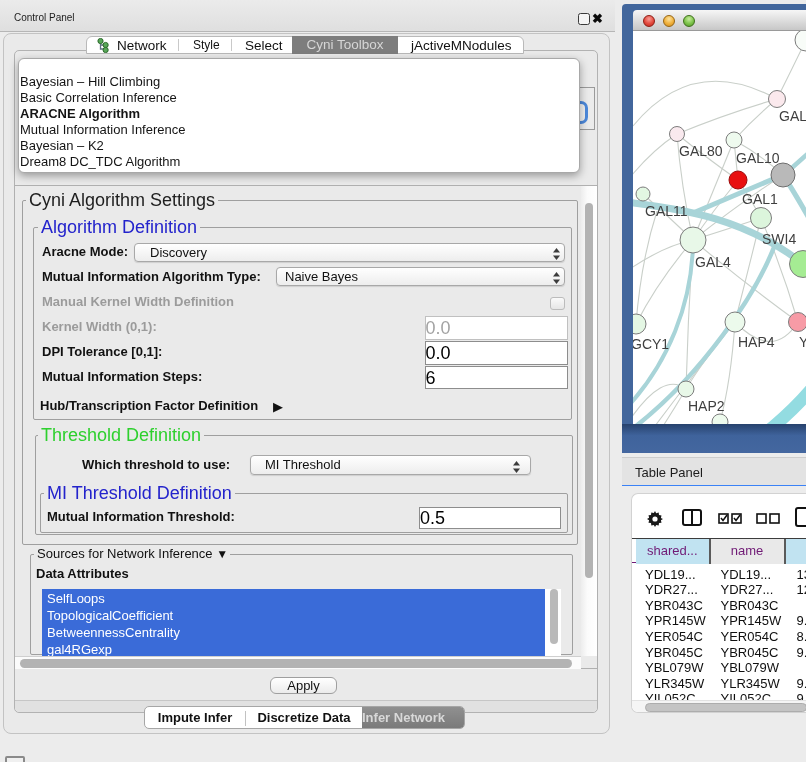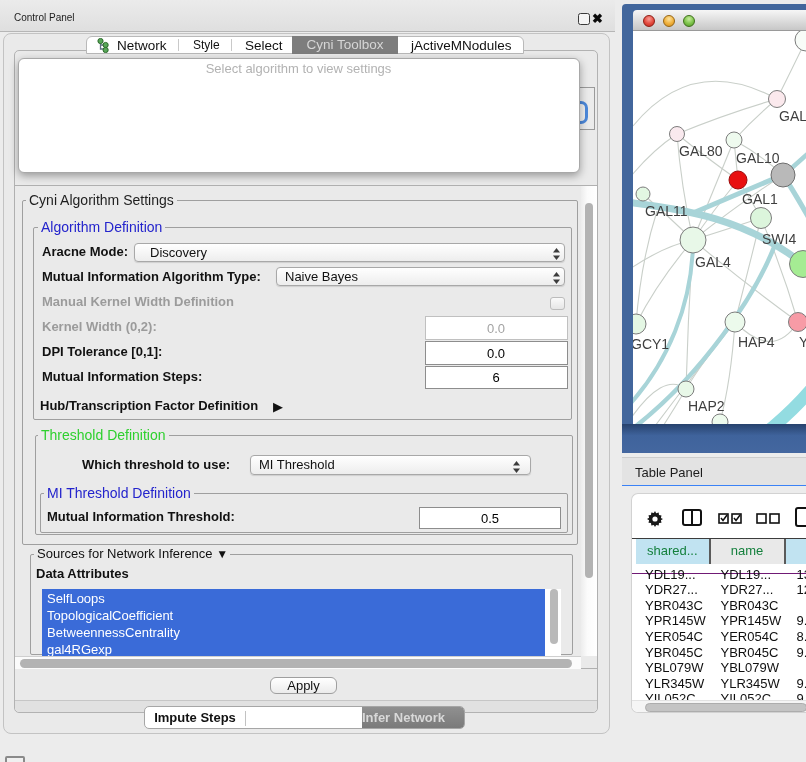--- a/index.html
+++ b/index.html
@@ -31,78 +31,79 @@
 <div class="abs" style="left:411px;top:37px;height:17px;line-height:17px;font-size:13.5px;color:#111">jActiveMNodules</div>
 
 <div class="abs" id="scrollpane" style="left:14px;top:185px;width:584px;height:484px;border:1px solid #b0b0b0;background:#eaeaea"></div>
 <div class="abs" style="left:581px;top:186px;width:16px;height:470px;background:linear-gradient(to right,#ededed,#fbfbfb 40%,#ffffff)"></div>
 <div class="abs" style="left:584.5px;top:203px;width:8px;height:375px;border-radius:4px;background:#b3b3b3"></div>
 <div class="abs" style="left:15px;top:656px;width:566px;height:13px;background:#fbfbfb;border-top:1px solid #cfcfcf"></div>
 <div class="abs" style="left:20px;top:658.5px;width:552px;height:9px;border-radius:4.5px;background:#b3b3b3"></div>
 
 <style>
 .grp{position:absolute;border:1px solid #9f9f9f;border-radius:2px}
-.gl{position:absolute;background:#eaeaea;padding:0 3px;font-size:14px;line-height:14px;white-space:nowrap}
+.gl{position:absolute;background:#eaeaea;padding:0 3px;font-size:18px;line-height:14px;white-space:nowrap}
 .lbl{position:absolute;font-size:13px;font-weight:bold;color:#111;white-space:nowrap;line-height:14px}
 .dlbl{color:#9b9b9b}
 .combo{position:absolute;background:linear-gradient(#ffffff,#ededed);border:1px solid #a8a8a8;border-radius:4px;font-size:13px;color:#111;line-height:18px;padding-left:8px;box-shadow:0 1px 1px rgba(0,0,0,0.12)}
 .car{position:absolute}
-.tf{position:absolute;background:#fff;font-size:13px;text-align:center;}
+.tf{position:absolute;background:#fff;font-size:18px;text-align:left;}
 </style>
 <div class="grp" style="left:22px;top:200px;width:556px;height:345px"></div>
 <div class="gl" style="left:26px;top:193px;color:#1e1e1e">Cyni Algorithm Settings</div>
 <div class="grp" style="left:33px;top:227px;width:539px;height:193px"></div>
 <div class="gl" style="left:38px;top:220px;color:#2323cc">Algorithm Definition</div>
 <div class="lbl" style="left:42px;top:245px">Aracne Mode:</div>
 <div class="combo" style="left:134px;top:242.5px;width:431px;height:19.5px;padding-left:15px">Discovery</div>
 <div class="car" style="left:552px;top:246px"><svg width="9" height="12" viewBox="0 0 9 12">
       <path d="M4.5 0L8 4.5H1z" fill="#3c3c3c"></path>
       <path d="M4.5 12L8 7.5H1z" fill="#3c3c3c"></path>
     </svg></div>
 <div class="lbl" style="left:42px;top:270px">Mutual Information Algorithm Type:</div>
 <div class="combo" style="left:276px;top:266.5px;width:289px;height:19.5px">Naive Bayes</div>
 <div class="car" style="left:552px;top:270px"><svg width="9" height="12" viewBox="0 0 9 12">
       <path d="M4.5 0L8 4.5H1z" fill="#3c3c3c"></path>
       <path d="M4.5 12L8 7.5H1z" fill="#3c3c3c"></path>
     </svg></div>
 <div class="lbl dlbl" style="left:42px;top:295px">Manual Kernel Width Definition</div>
 <div class="abs" style="left:550px;top:296.5px;width:14.5px;height:13.5px;border:1px solid #bcbcbc;border-radius:3px;background:linear-gradient(#fafafa,#e6e6e6)"></div>
-<div class="lbl dlbl" style="left:42px;top:320px">Kernel Width (0,2):</div>
+<div class="lbl dlbl" style="left:42px;top:320px">Kernel Width (0,1):</div>
 <div class="tf" style="left:424.5px;top:315.5px;width:143px;height:24px;border:1px solid #c0c0c0;color:#a3a3a3;line-height:23px">0.0</div>
 <div class="lbl" style="left:42px;top:345px">DPI Tolerance [0,1]:</div>
 <div class="tf" style="left:424.5px;top:340.5px;width:143px;height:24px;border:1px solid #8d8d8d;color:#000;line-height:23px">0.0</div>
 <div class="lbl" style="left:42px;top:370px">Mutual Information Steps:</div>
 <div class="tf" style="left:424.5px;top:365.5px;width:143px;height:23px;border:1px solid #8d8d8d;color:#000;line-height:22px">6</div>
 <div class="lbl" style="left:40px;top:399px">Hub/Transcription Factor Definition</div>
 <div class="abs" style="left:273px;top:399px;font-size:13px;color:#111">▶</div>
 <div class="grp" style="left:35px;top:435px;width:538px;height:100px"></div>
 <div class="gl" style="left:38px;top:428px;color:#2ed02e">Threshold Definition</div>
 <div class="lbl" style="left:82px;top:458px">Which threshold to use:</div>
-<div class="combo" style="left:250px;top:454.5px;width:281px;height:20px;padding-left:8px">MI Threshold</div>
+<div class="combo" style="left:250px;top:454.5px;width:281px;height:20px;padding-left:14px">MI Threshold</div>
 <div class="car" style="left:512px;top:459px"><svg width="9" height="12" viewBox="0 0 9 12">
       <path d="M4.5 0L8 4.5H1z" fill="#3c3c3c"></path>
       <path d="M4.5 12L8 7.5H1z" fill="#3c3c3c"></path>
     </svg></div>
 <div class="grp" style="left:40px;top:492.5px;width:528px;height:40.5px"></div>
 <div class="gl" style="left:44px;top:486px;color:#2323cc">MI Threshold Definition</div>
 <div class="lbl" style="left:47px;top:510px">Mutual Information Threshold:</div>
 <div class="tf" style="left:419px;top:507px;width:142px;height:22px;border:1px solid #8d8d8d;color:#000;line-height:21px">0.5</div>
 <div class="grp" style="left:30px;top:554px;width:543px;height:101px"></div>
 <div class="gl" style="left:34px;top:547px;font-size:13px;color:#111">Sources for Network Inference <span style="font-size:12px;letter-spacing:-1px">▼</span></div>
 <div class="lbl" style="left:36px;top:567px">Data Attributes</div>
 <div class="abs" style="left:42px;top:589px;width:519px;height:67px;background:#fff;overflow:hidden">
   <div class="abs" style="left:0;top:0;width:503px;height:68px;background:#3a6bd8;color:#fff;font-size:13px;line-height:17px;padding:1px 0 0 5px">SelfLoops<br>TopologicalCoefficient<br>BetweennessCentrality<br>gal4RGexp</div>
   <div class="abs" style="left:507.5px;top:0;width:8px;height:55px;border-radius:4px;background:#b9b9b9"></div>
 </div>
 <div class="abs" style="left:270px;top:677px;width:67px;height:16.5px;border:1px solid #9f9f9f;border-radius:6px;background:linear-gradient(#ffffff,#ebebeb);text-align:center;line-height:15px;font-size:13px;color:#111">Apply</div>
 
 <div class="abs" style="left:15px;top:700px;width:582px;height:12px;background:#e1e1e1;border-top:1px solid #c6c6c6;border-radius:0 0 5px 5px"></div>
 <div class="abs" style="left:144px;top:706px;width:321px;height:23px;background:#fff;border:1px solid #a6a6a6;border-radius:5px;overflow:hidden;font-size:13px;font-weight:bold">
-  <div class="abs" style="left:0;top:0;width:100px;height:23px;text-align:center;line-height:22px;color:#111">Impute Steps</div>
+  <div class="abs" style="left:0;top:0;width:100px;height:23px;text-align:center;line-height:22px;color:#111">Impute Infer</div>
   <div class="abs" style="left:100px;top:4px;width:1px;height:15px;background:#c2c2c2"></div>
+  <div class="abs" style="left:101px;top:0;width:116px;height:23px;text-align:center;line-height:22px;color:#111">Discretize Data</div>
   <div class="abs" style="left:217px;top:0;width:104px;height:23px;background:linear-gradient(#909090,#787878);text-align:left;line-height:22px;color:#d9d9d9">Infer Network</div>
 </div>
 <div class="abs" style="left:5px;top:756px;width:20px;height:10px;border:2px solid #8a8a8a;border-radius:2px;background:#f0f0f0"></div>
 
 <div class="abs" style="left:622px;top:4px;width:184px;height:449px;background:#42669c;border-radius:4px 0 0 4px"></div>
 <div class="abs" style="left:622px;top:424px;width:184px;height:29px;background:linear-gradient(#27426d,#3f639c 40%,#44679f)"></div>
 <div class="abs" style="left:633px;top:10px;width:173px;height:21px;background:linear-gradient(#f6f6f6,#c7c7c7);border-radius:4px 0 0 0;border-bottom:1px solid #9a9a9a"></div>
 <div class="abs" style="left:642.5px;top:15px;width:12px;height:12px;border-radius:50%;background:radial-gradient(circle at 50% 30%,#f89d96,#e34a3e 55%,#c0291e);border:0.5px solid #8e1d14"></div>
 <div class="abs" style="left:662.5px;top:15px;width:12px;height:12px;border-radius:50%;background:radial-gradient(circle at 50% 30%,#fbe3a0,#f0b03b 55%,#cf8c1f);border:0.5px solid #976614"></div>
 <div class="abs" style="left:682.5px;top:15px;width:12px;height:12px;border-radius:50%;background:radial-gradient(circle at 50% 30%,#c8ec9e,#7cc34a 55%,#559427);border:0.5px solid #3f701c"></div>
@@ -195,21 +196,21 @@
     <rect x="14" y="1" width="9" height="9" fill="none" stroke="#111" stroke-width="1.6"></rect>
     <path d="M3 5l2 2.5L9 2" stroke="#111" stroke-width="1.5" fill="none"></path>
     <path d="M16 5l2 2.5L22 2" stroke="#111" stroke-width="1.5" fill="none"></path>
   </svg>
   <svg class="abs" style="left:124px;top:19px" width="25" height="11" viewBox="0 0 25 11">
     <rect x="1" y="1" width="9" height="9" fill="none" stroke="#111" stroke-width="1.6"></rect>
     <rect x="14" y="1" width="9" height="9" fill="none" stroke="#111" stroke-width="1.6"></rect>
   </svg>
   <div class="abs" style="left:163px;top:13px;width:16px;height:20px;border:2.5px solid #111;border-radius:3px;background:#fff"></div>
 
-  <div class="abs" style="left:0;top:44px;width:175px;height:36px;border-top:1.5px solid #3c3c3c;border-bottom:1px solid #701a75;font-size:13px;color:#15803d">
+  <div class="abs" style="left:0;top:44px;width:175px;height:25px;border-top:1.5px solid #3c3c3c;border-bottom:1px solid #701a75;font-size:13px;color:#701a75">
     <div class="abs" style="left:4px;top:0;width:72.5px;height:25px;background:#c1e3f1;text-align:center;line-height:24px">shared...</div>
     <div class="abs" style="left:76.5px;top:0;width:2px;height:25px;background:#5a5a5a"></div>
     <div class="abs" style="left:78.5px;top:0;width:73px;height:25px;background:#e9e9e9;text-align:center;line-height:24px">name</div>
     <div class="abs" style="left:151.5px;top:0;width:2px;height:25px;background:#5a5a5a"></div>
     <div class="abs" style="left:153.5px;top:0;width:22px;height:25px;background:#c1e3f1"></div>
   </div>
   <div id="rows" style="position:absolute;left:0;top:72.5px;width:175px;font-size:13px;color:#101010">
       <div style="position:absolute;left:0;top:0.0px;width:175px;height:15.6px;line-height:15.6px">
         <span style="position:absolute;left:13px">YDL19...</span>
         <span style="position:absolute;left:88.5px">YDL19...</span>
@@ -256,14 +257,14 @@
         <span style="position:absolute;left:164.5px">9</span>
       </div>
     </div>
   <div class="abs" style="left:0;top:206px;width:175px;height:14px;background:#f5f5f5;border-top:1px solid #e2e2e2"></div>
   <div class="abs" style="left:13px;top:208.5px;width:162px;height:9px;border-radius:4.5px;background:#c4c4c4;border:0.5px solid #adadad"></div>
 </div>
 
 <div class="abs" style="left:350px;top:87px;width:245px;height:43px;border:1px solid #9a9a9a;background:#ebebeb"></div>
 <div class="abs" style="left:560px;top:101px;width:28px;height:23px;border:3px solid #4c88da;border-radius:7px;background:#f0f0f0"></div>
 <div class="abs" style="left:17.5px;top:57.5px;width:562px;height:115.5px;background:#fff;border:1px solid #a8a8a8;border-radius:6px;box-shadow:0 3px 8px rgba(0,0,0,0.35);font-size:13px;color:#141414">
-  <div class="abs" style="left:0;top:2px;width:560px;text-align:center;color:#b2b2b2;font-size:13px">Select algorithm to view settings</div>
+  <div class="abs" style="left:1.5px;top:15.5px;width:558px;line-height:16px">Bayesian – Hill Climbing<br>Basic Correlation Inference<br><b>ARACNE Algorithm</b><br>Mutual Information Inference<br>Bayesian – K2<br>Dream8 DC_TDC Algorithm</div>
 </div>
 
 </body></html>

